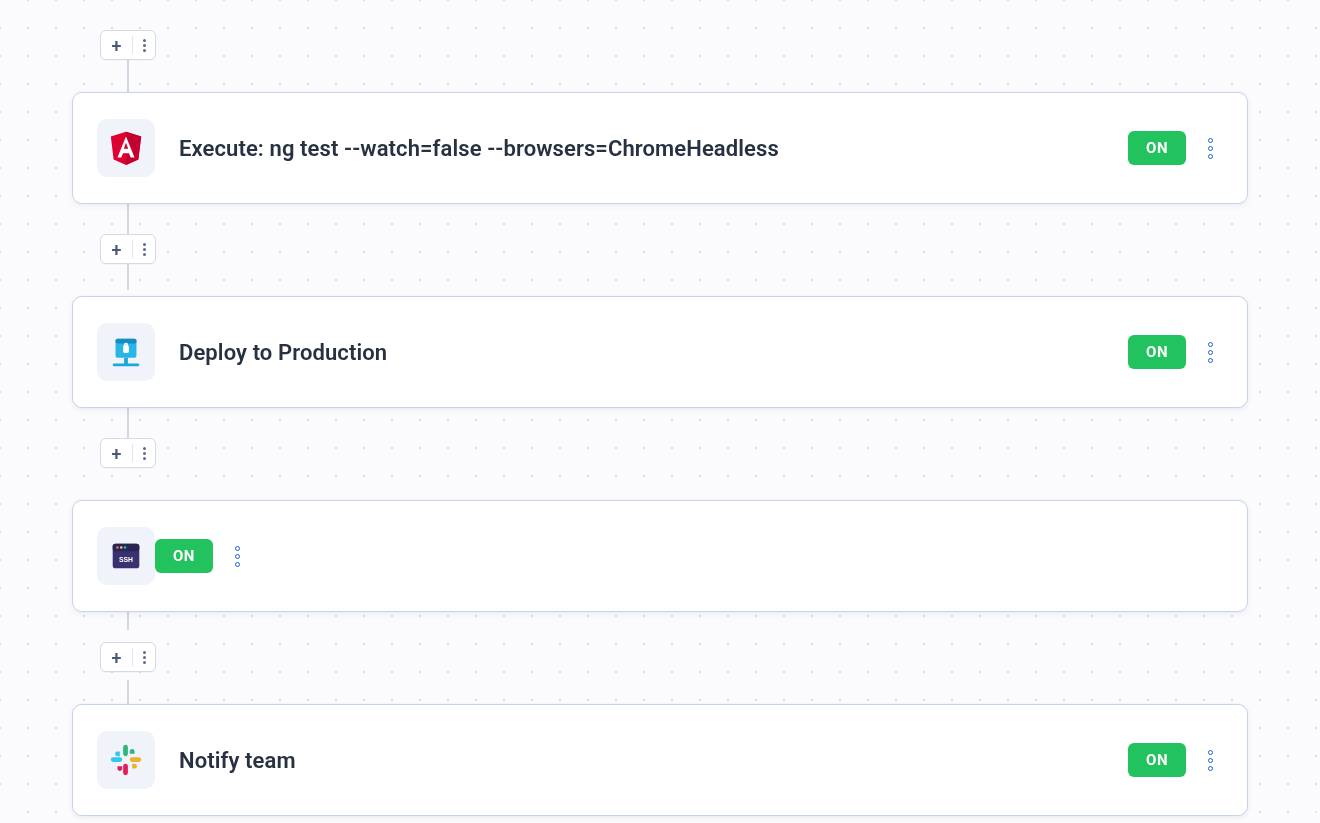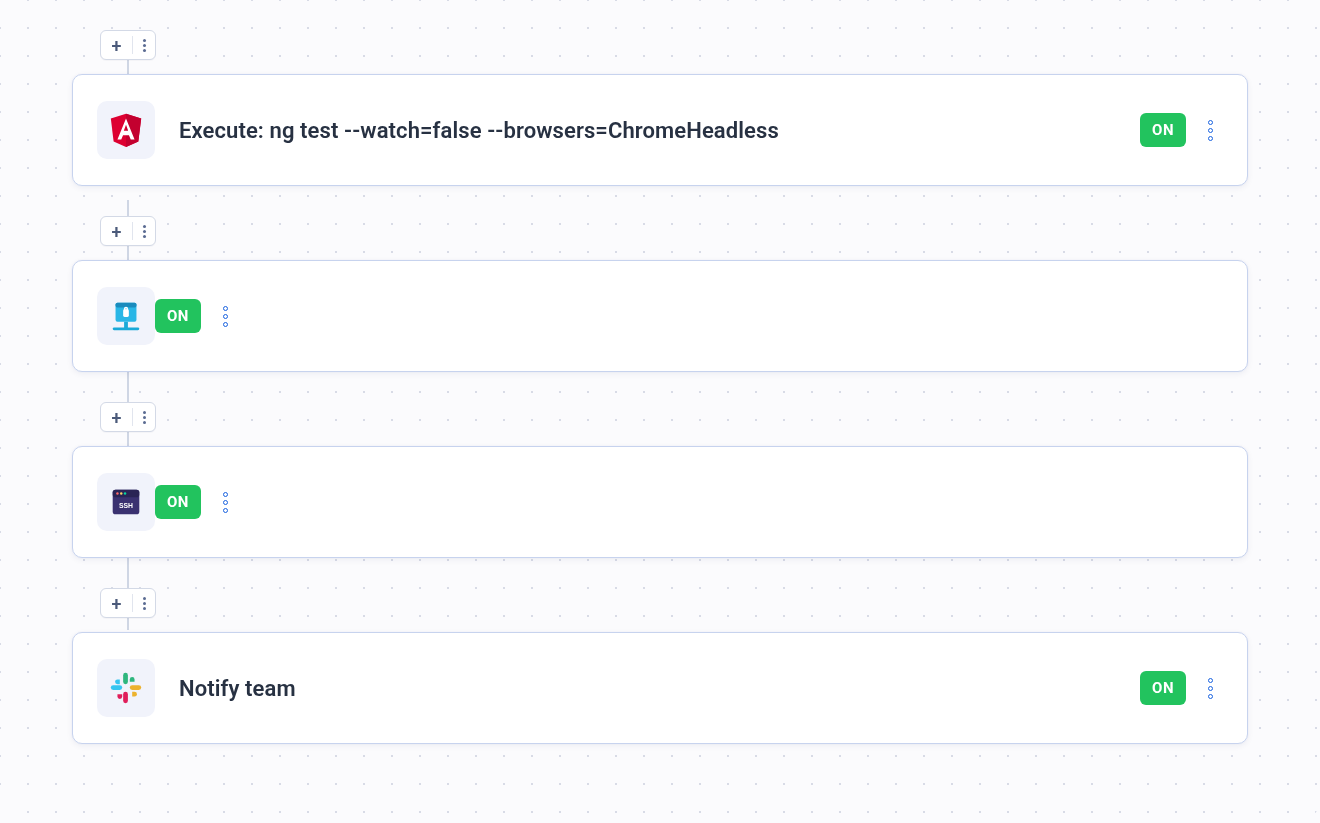--- a/index.html
+++ b/index.html
@@ -66,21 +66,21 @@
     justify-content: center;
     gap: 2px;
     cursor: pointer;
   }
   .connector .menu span {
     width: 3px; height: 3px; border-radius: 50%; background: #5a6b92;
   }
   .step {
     position: relative;
     z-index: 2;
-    margin-top: 14px;
+    margin-top: 32px;
     margin-bottom: 30px;
     background: #fff;
     border: 1px solid #c7d3ee;
     border-radius: 10px;
     box-shadow: 0 2px 6px rgba(20,30,80,.06), 0 0 0 1px rgba(90,120,200,.02);
     display: flex;
     align-items: center;
     padding: 26px 30px 26px 24px;
   }
   .step .icon-wrap {
@@ -97,21 +97,21 @@
     color: #273142;
     margin-left: 24px;
     letter-spacing: .1px;
   }
   .badge {
     background: #22c35e;
     color: #fff;
     font-weight: 700;
     font-size: 15px;
     letter-spacing: .5px;
-    padding: 8px 12px;
+    padding: 8px 18px;
     border-radius: 6px;
     margin-right: 18px;
   }
   .step-menu {
     display: flex; flex-direction: column; gap: 3px;
     cursor: pointer;
     padding: 4px;
   }
   .step-menu span {
     width: 5px; height: 5px; border-radius: 50%;
@@ -174,20 +174,21 @@
     <div class="icon-wrap">
       <svg class="icon-svg" viewBox="0 0 40 40">
         <rect x="6" y="32" width="28" height="3" rx="1.5" fill="#1aa9d8"></rect>
         <rect x="18" y="26" width="4" height="7" fill="#1aa9d8"></rect>
         <rect x="9" y="6" width="22" height="20" rx="2" fill="#29b6e6"></rect>
         <rect x="9" y="6" width="22" height="5" rx="2" fill="#1a8bbd"></rect>
         <rect x="17" y="13" width="6" height="8" rx="1.5" fill="#ffffff"></rect>
         <rect x="18.6" y="11" width="2.8" height="3.5" rx="1.4" fill="none" stroke="#ffffff" stroke-width="1.6"></rect>
       </svg>
     </div>
+    <div class="step-title">Deploy to Production</div>
     <div class="badge">ON</div>
     <div class="step-menu">
         <span></span>
         <span></span>
         <span></span>
       </div>
   </div>
 
   <div class="connector">
     <div class="plus">+</div>

